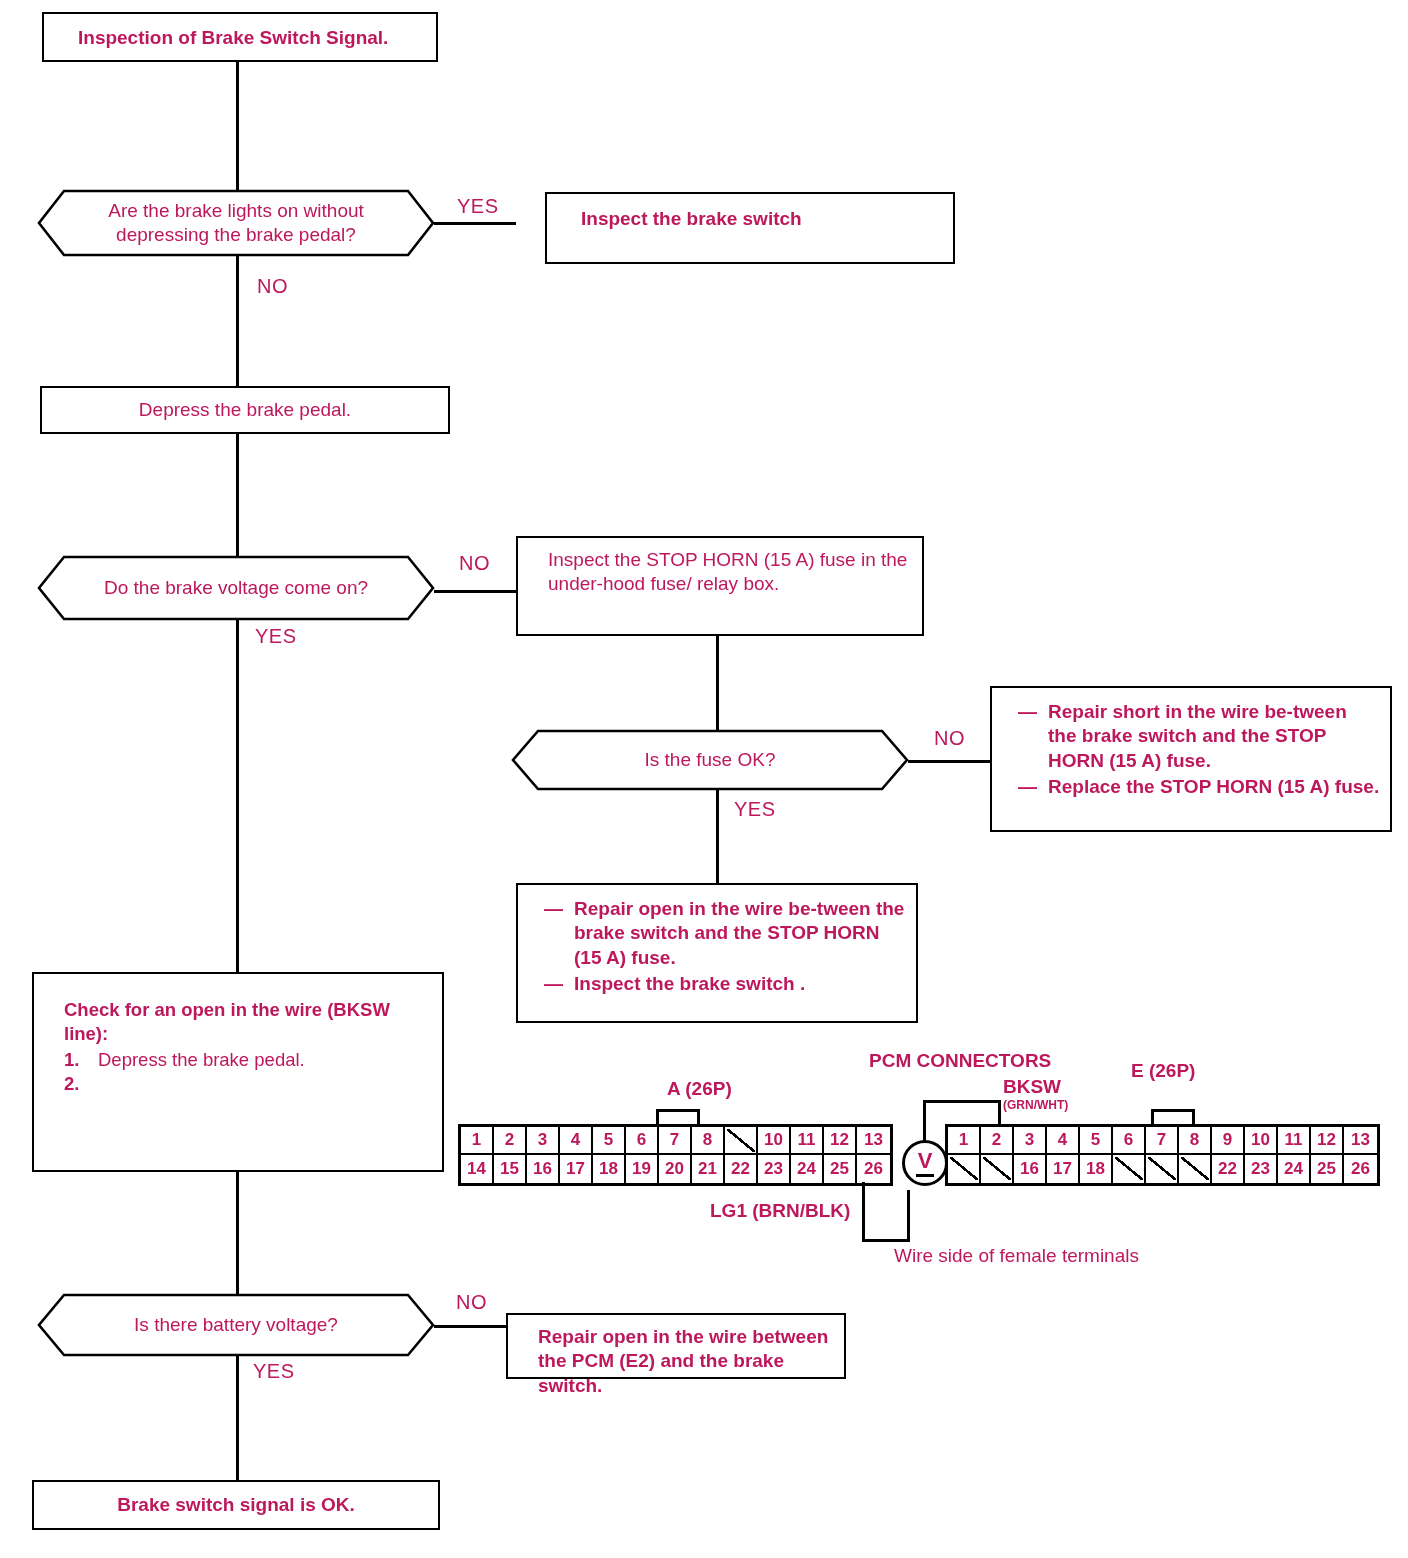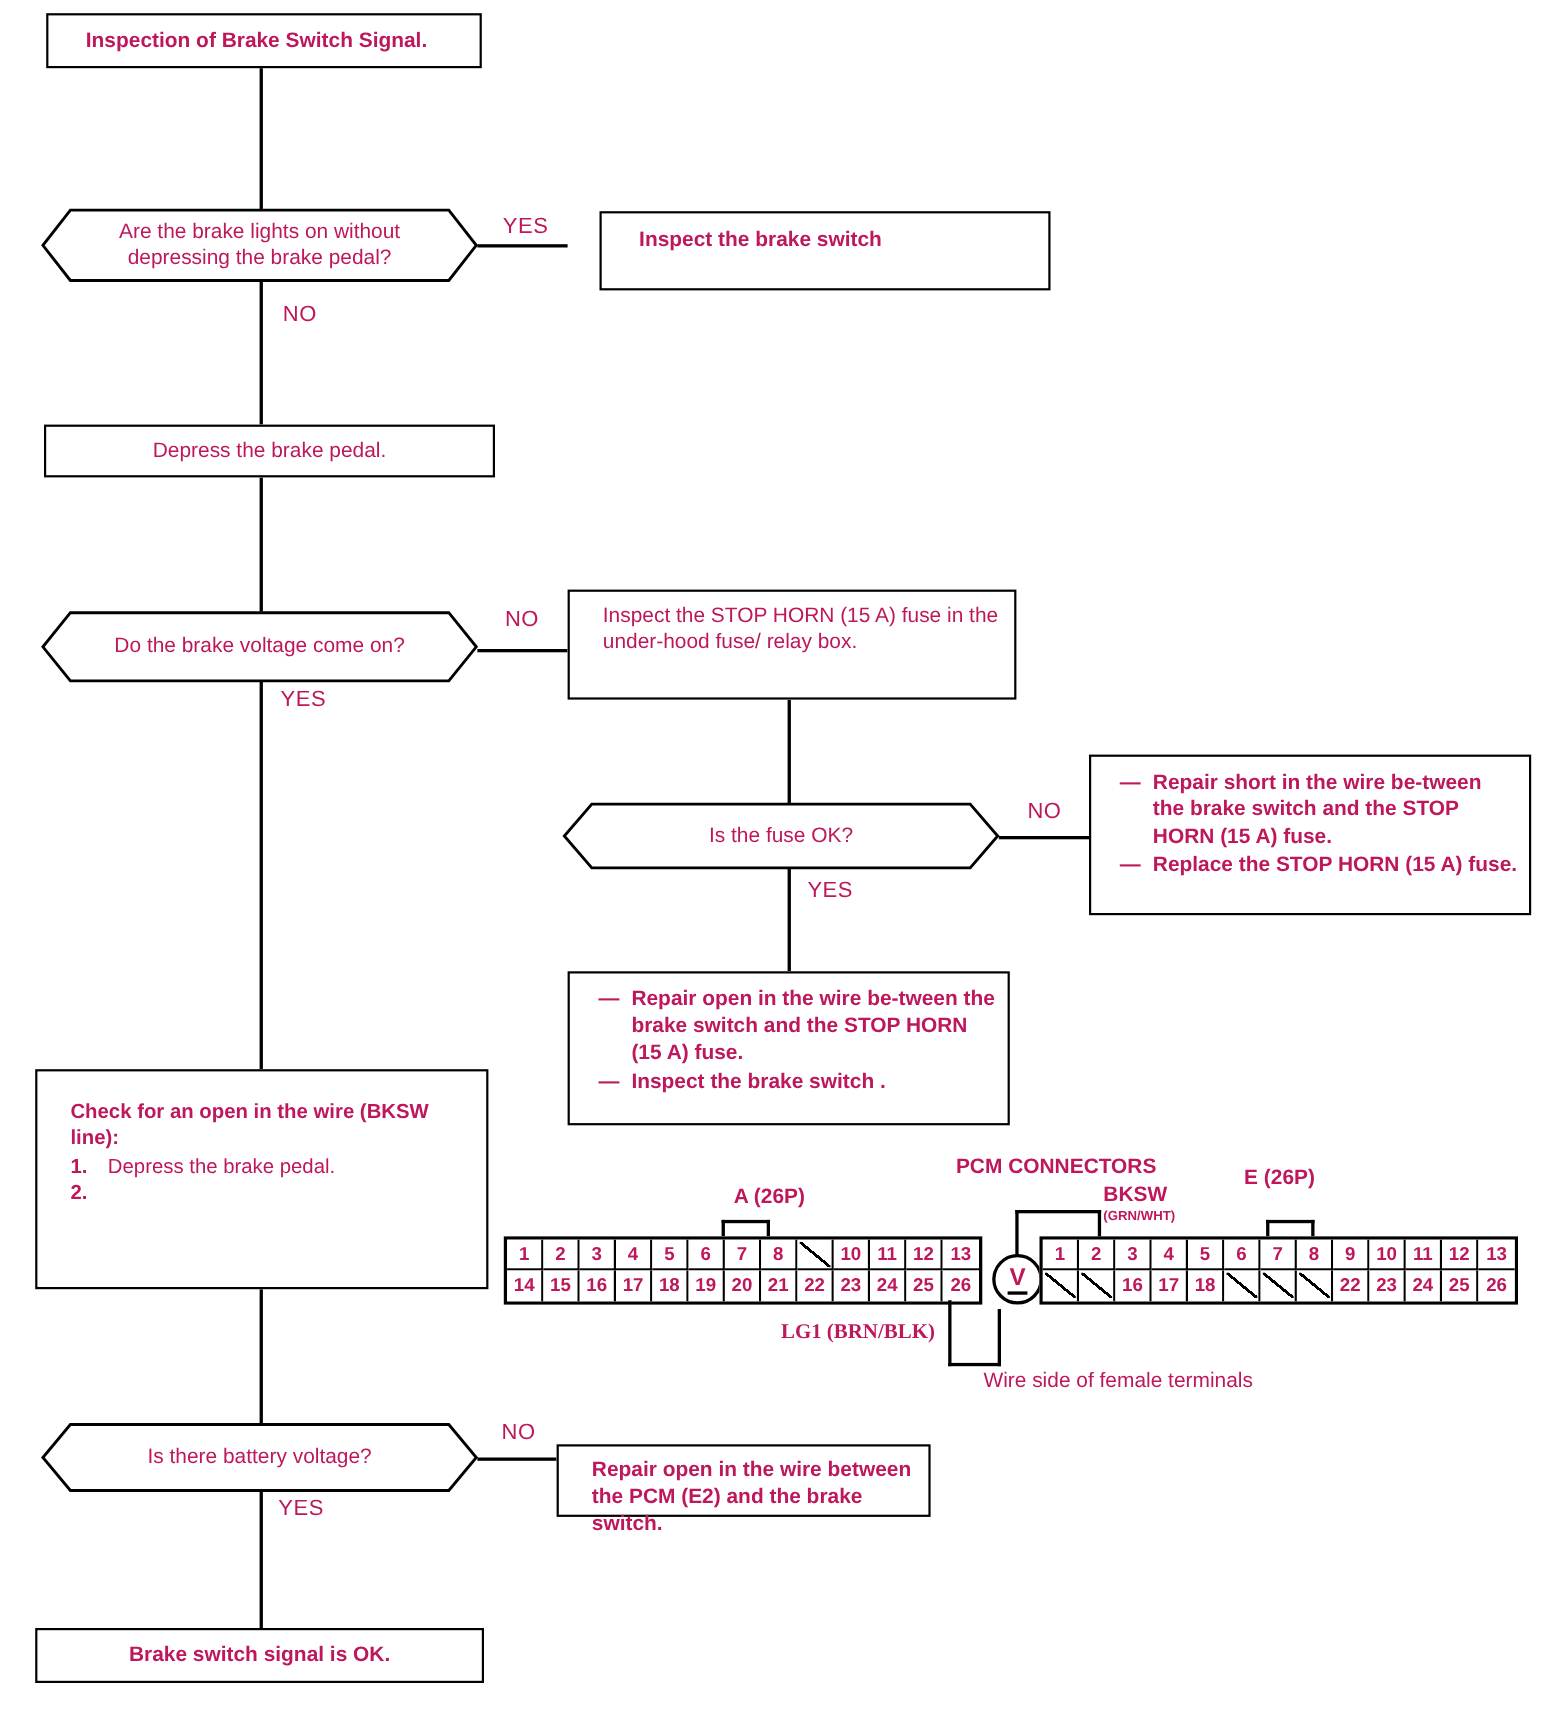--- a/index.html
+++ b/index.html
@@ -263,21 +263,21 @@
         </li>
       </ul>
     </div>
   </div>
 
   <div class="plain-label b-bold" style="left:667px; top:1058px; font-size:19px;margin-top:20px;">A (26P)</div>
   <div class="plain-label b-bold" style="left:869px; top:1050px; font-size:19px;">PCM CONNECTORS</div>
   <div class="plain-label b-bold" style="left:1131px; top:1060px; font-size:19px;">E (26P)</div>
   <div class="plain-label b-bold" style="left:1003px; top:1076px; font-size:19px;">BKSW</div>
   <div class="plain-label b-bold" style="left:1003px; top:1098px; font-size:12px;">(GRN/WHT)</div>
-  <div class="plain-label b-bold" style="left:710px; top:1200px; font-size:19px;font-family:Liberation Serif, serif;">LG1 (BRN/BLK)</div>
+  <div class="plain-label b-bold" style="left:710px; top:1200px; font-size:19px;">LG1 (BRN/BLK)</div>
   <div class="plain-label b-norm" style="left:894px; top:1245px; font-size:19px;">Wire side of female terminals</div>
 
   <div class="conn-tab" style="left:656px; top:1109px; width:44px;"></div>
 
   <div class="connector" style="left:458px; top:1124px;">
     <div class="conn-row top" id="a-top">
         <div class="cell">1</div>
         <div class="cell">2</div>
         <div class="cell">3</div>
         <div class="cell">4</div>

